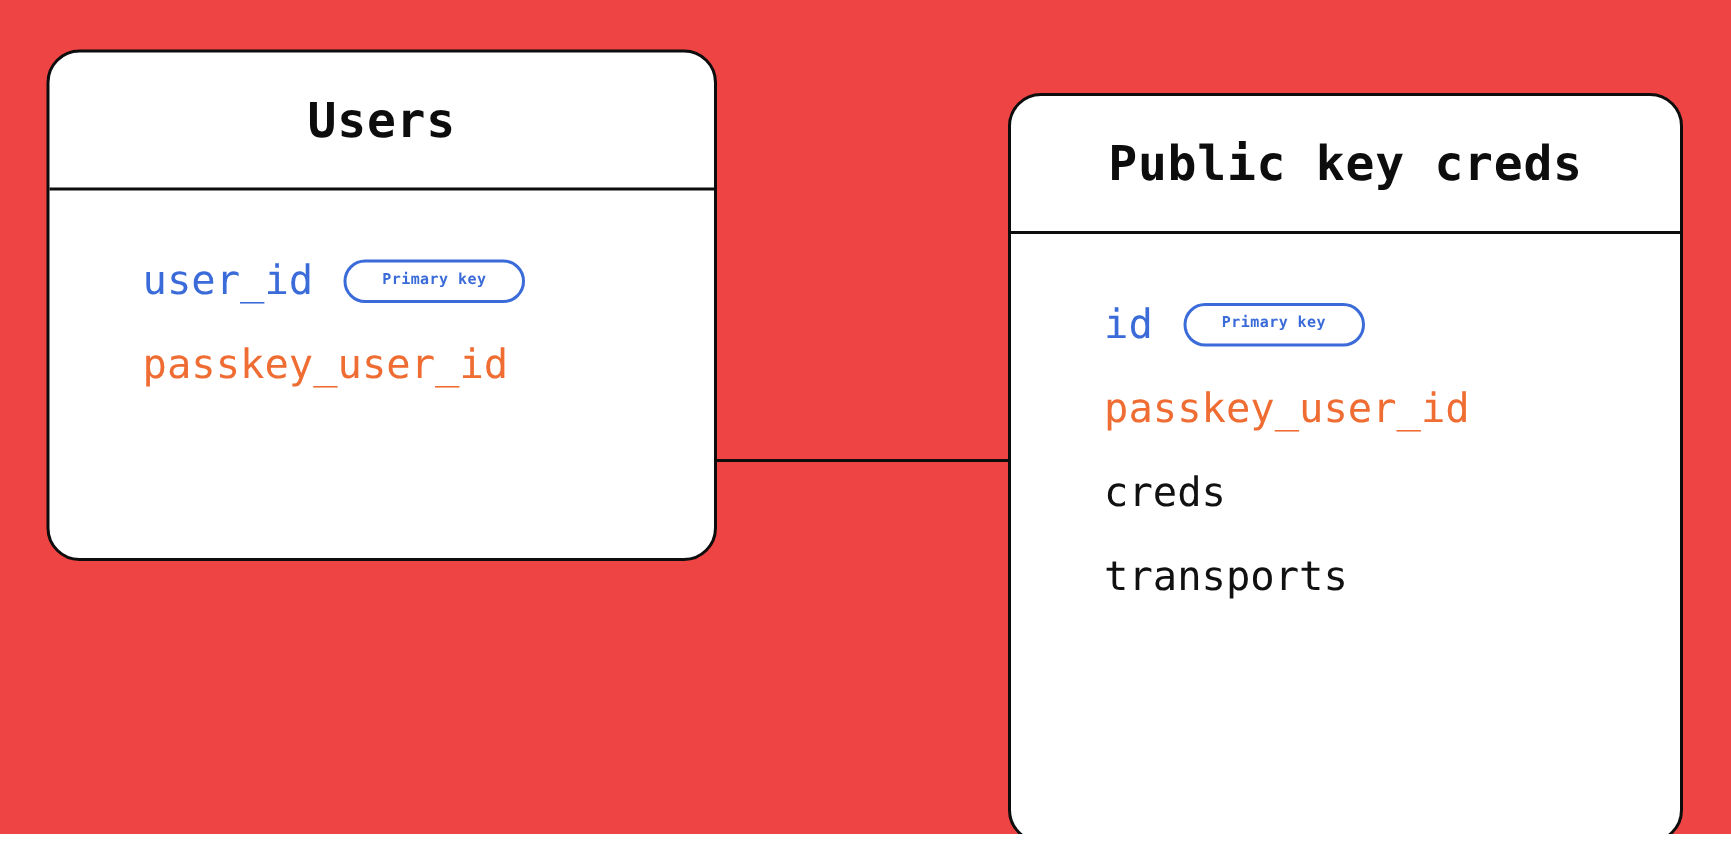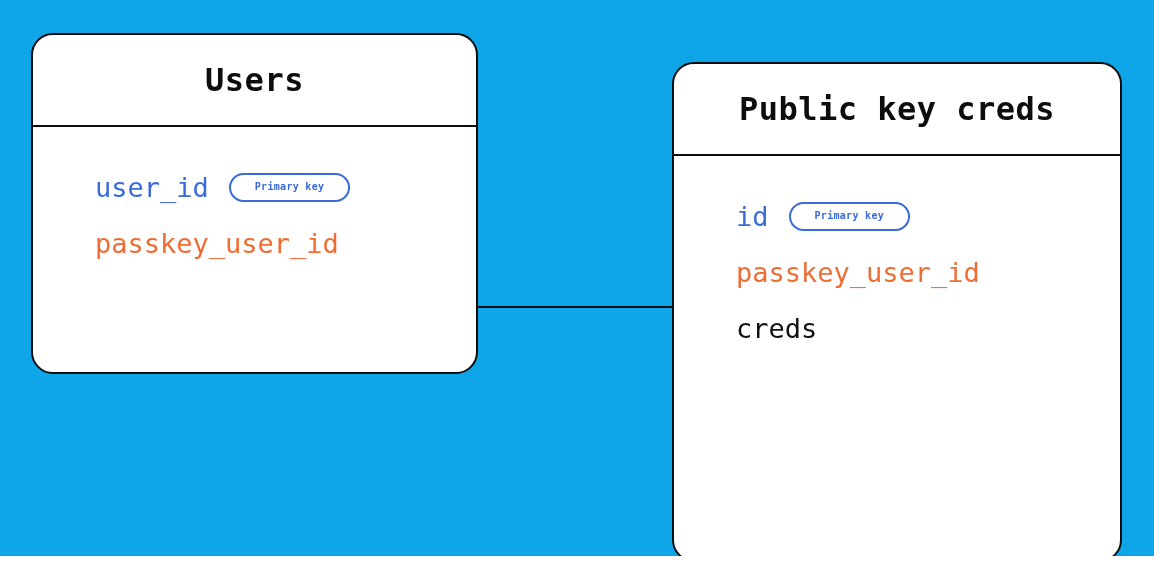--- a/index.html
+++ b/index.html
@@ -7,21 +7,21 @@
     padding: 0;
     background: #ffffff;
   }
   body {
     font-family: "DejaVu Sans Mono", "Liberation Mono", monospace;
   }
   #canvas {
     position: relative;
     width: 1154px;
     height: 556px;
-    background: #0ea5e9;
+    background: #ef4444;
     overflow: hidden;
   }
 
   
   .entity {
     position: absolute;
     box-sizing: border-box;
     background: #ffffff;
     border: 2px solid #0d0d0d;
     border-radius: 22px;
@@ -161,17 +161,20 @@
 
       <div class="field-row">
         <span class="field-name fk">passkey_user_id</span>
       </div>
 
 
       <div class="field-row">
         <span class="field-name plain">creds</span>
       </div>
 
+      <div class="field-row">
+        <span class="field-name plain">transports</span>
+      </div>
 
     </div>
   </div>
 
 </div>
 
 </body></html>

